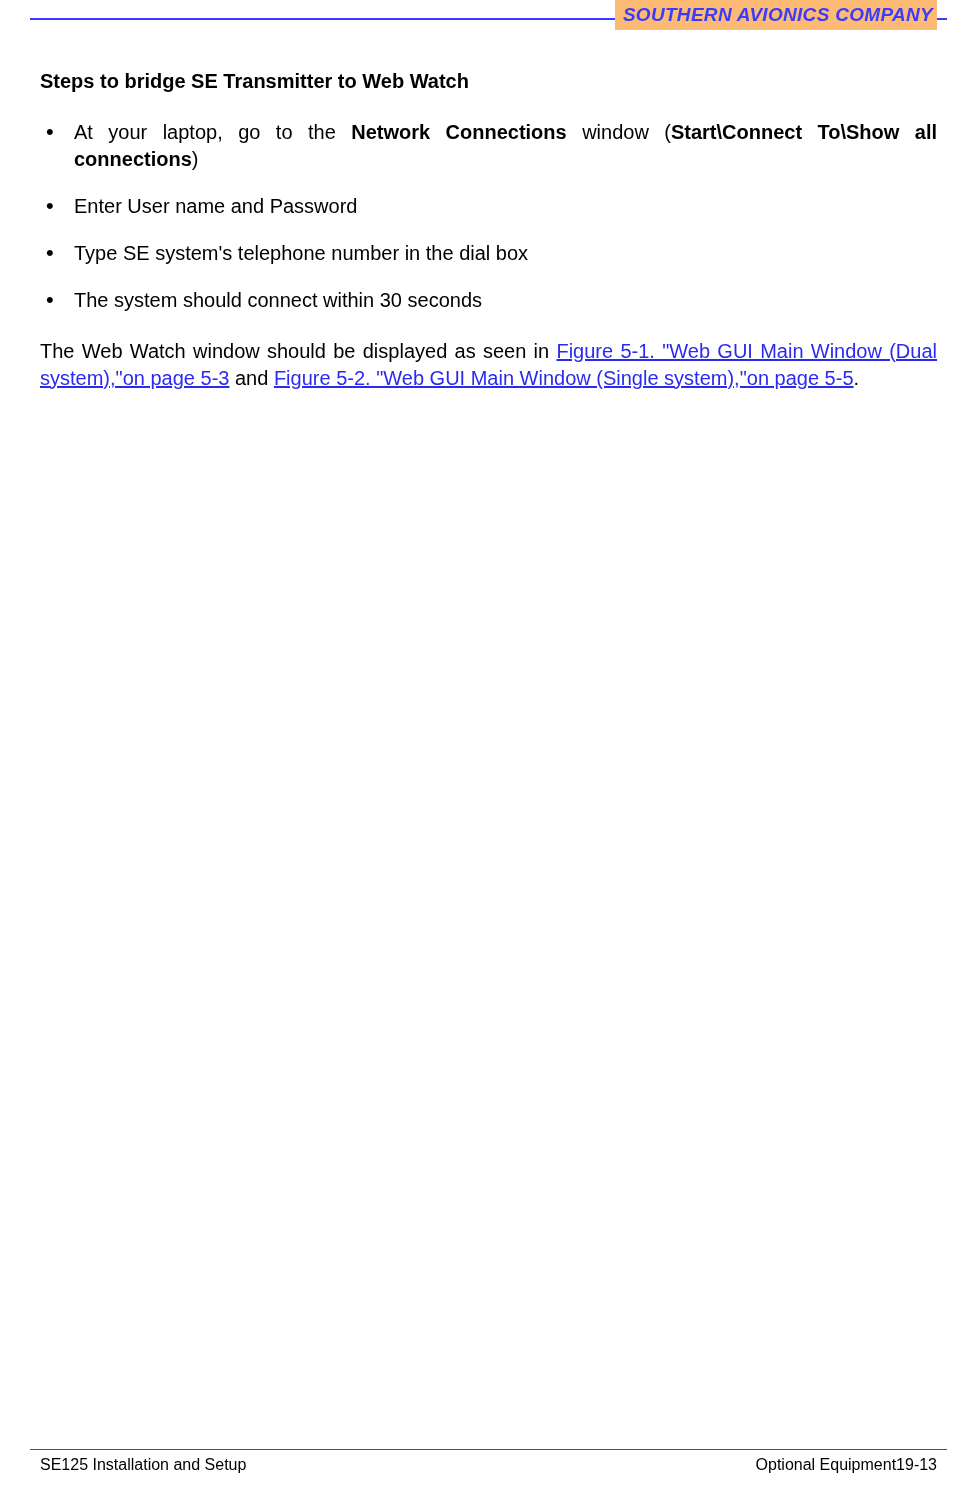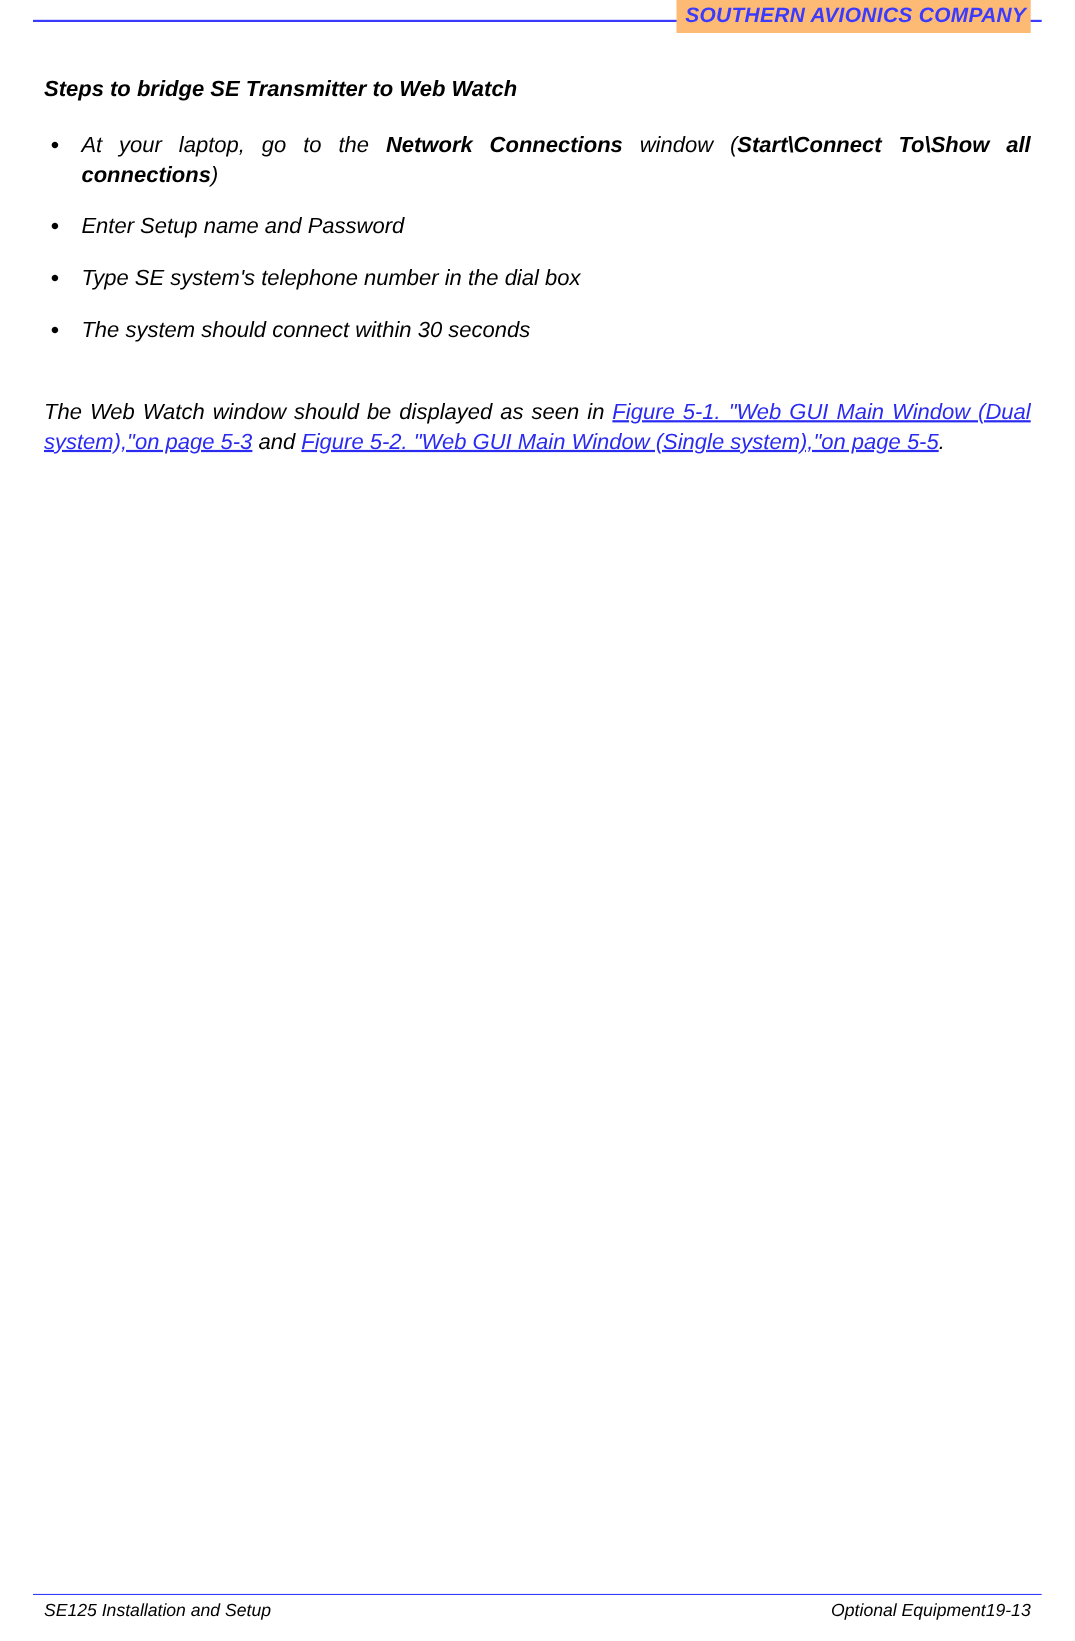--- a/index.html
+++ b/index.html
@@ -1,19 +1,18 @@
 <!DOCTYPE html>
 <html><head>
   <meta charset="utf-8">
   <style>
     * {
       margin: 0;
       padding: 0;
       box-sizing: border-box;
-      font-style: italic;
     }
     body {
       width: 977px;
       height: 1492px;
       font-family: Arial, Helvetica, sans-serif;
       font-size: 20px;
       color: #000;
       background: #fff;
       position: relative;
       padding: 0 40px;
@@ -62,21 +61,21 @@
     ul.bullets > li::before {
       content: "•";
       position: absolute;
       left: 6px;
       top: 0;
       font-size: 22px;
       line-height: 1.2;
     }
     .b { font-weight: bold; }
     .paragraph {
-      margin-top: 48px;
+      margin-top: 24px;
       line-height: 1.35;
       text-align: justify;
     }
     a.xref {
       color: #2a2af0;
       text-decoration: underline;
     }
     .footer-line {
       position: absolute;
       bottom: 42px;
@@ -106,21 +105,21 @@
 <div class="header-line"></div>
 <div class="company-name">SOUTHERN AVIONICS COMPANY</div>
 
 <div class="content">
   <div class="heading">Steps to bridge SE Transmitter to Web Watch</div>
 
   <ul class="bullets">
     <li>
       <span>At your laptop, go to the  </span><span class="b">Network Connections</span><span> window (</span><span class="b">Start\Connect To\Show all connections</span><span>)</span>
     </li>
-    <li><span>Enter Setup name and Password</span></li>
+    <li><span>Enter User name and Password</span></li>
     <li><span>Type SE system's telephone number in the dial box</span></li>
     <li><span>The system should connect within 30 seconds</span></li>
   </ul>
 
   <div class="paragraph">
     <span>The Web Watch window should be displayed as seen in </span><a href="#" class="xref">Figure 5-1. "Web GUI Main Window (Dual system),"on page 5-3</a><span> and </span><a href="#" class="xref">Figure 5-2. "Web GUI Main Window (Single system),"on page 5-5</a><span>.</span>
   </div>
 </div>
 
 <div class="footer-line"></div>

